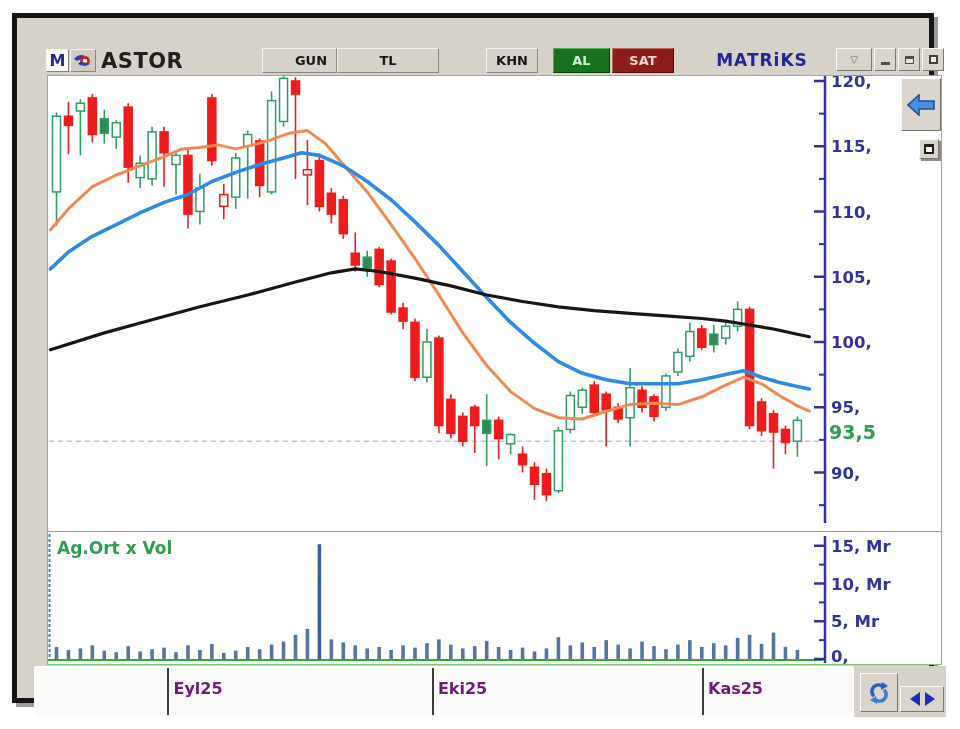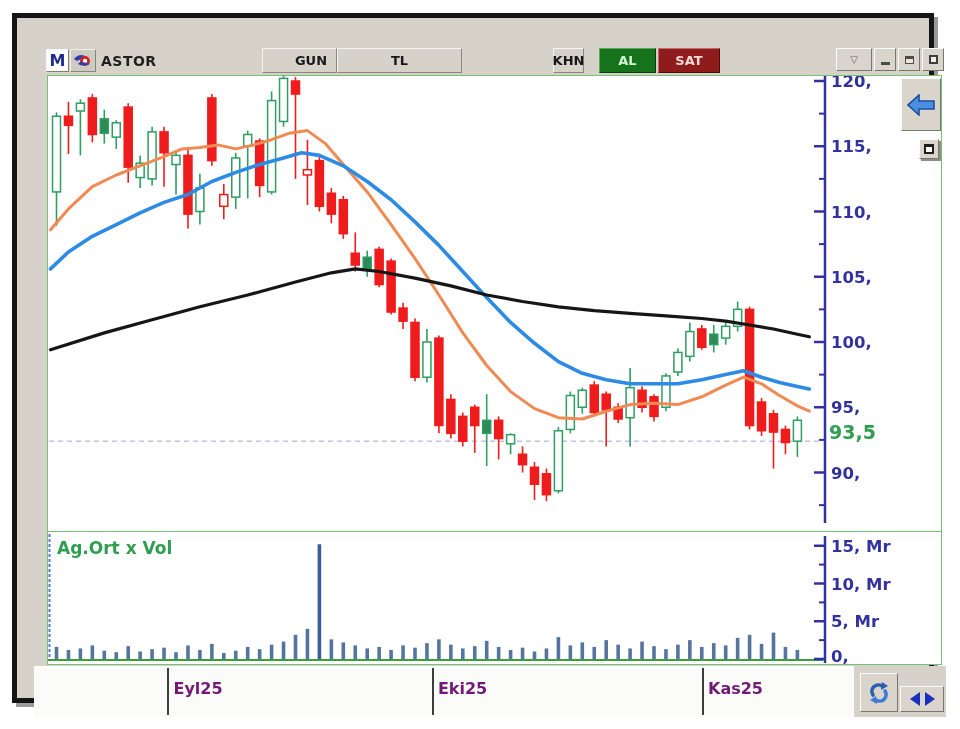--- a/index.html
+++ b/index.html
@@ -10,25 +10,25 @@
            border:5px solid #151515; background:#d6d2ca; box-shadow:4px 4px 0 #9a9a9a; }
 
   
   .titlebar { position:absolute; left:17px; top:29px; width:912px; height:27px; }
   .tb-left { position:absolute; left:12px; top:1px; height:25px; display:flex; align-items:center; }
   .m-tile { width:23px; height:23px; background:#ffffff; border:1px solid;
             border-color:#f8f8f6 #7f7f7a #7f7f7a #f8f8f6; color:#232a8f; font-weight:bold;
             font-size:16px; text-align:center; line-height:21px; }
   .bird-tile { width:26px; height:23px; margin-left:1px; background:#cfcbc3; border:1px solid;
                border-color:#f0efec #86867f #86867f #f0efec; display:flex; align-items:center; justify-content:center; }
-  .symbol { margin-left:5px; font-size:14px; font-weight:bold; color:#20201e; letter-spacing:0.5px; }
+  .symbol { margin-left:5px; font-size:21px; font-weight:bold; color:#20201e; letter-spacing:0.5px; }
   .tb-cells { position:absolute; left:228px; top:1px; height:25px; display:flex; }
   .tcell { height:25px; background:#d6d2ca; border:1px solid; border-color:#f5f4f1 #88877f #88877f #f5f4f1;
            font-size:13px; font-weight:bold; color:#17171a; display:flex; align-items:center; justify-content:center; }
-  .tcell.gun { width:75px;padding-left:23px; } .tcell.tl { width:125px; } .tcell.lin { width:47px;margin-top:37px; } .tcell.khn { width:31px;margin-left:44px; }
+  .tcell.gun { width:75px;padding-left:23px; } .tcell.tl { width:102px; } .tcell.lin { width:47px;margin-top:37px; } .tcell.khn { width:52px; }
   .tcell.al { width:57px; margin-left:15px; background:#14731b; color:#d2f7cf; border-color:#59a95c #0a3c0d #0a3c0d #59a95c; }
   .tcell.sat { width:62px; margin-left:2px; background:#8e1c1c; color:#f7d9d6; border-color:#bd6a62 #4d0d0b #4d0d0b #bd6a62; }
   .brand { position:absolute; left:648px; top:3px; width:160px; text-align:center; font-size:17px;
            font-weight:bold; color:#23259b; letter-spacing:1px; }
   .winbtns { position:absolute; right:2px; top:1px; height:25px; display:flex; gap:2px; }
   .wbtn { height:23px; background:#d9d5cd; border:1px solid; border-color:#fbfbf9 #77766f #77766f #fbfbf9;
           display:flex; align-items:center; justify-content:center; }
   .wbtn.dd { width:36px; color:#6a6a66; font-size:10px; }
   .wbtn.sq { width:22px; }
   .glyph-min { width:9px; height:3px; background:#4c4c48; margin-top:8px; }
@@ -85,20 +85,21 @@
         <div class="symbol">ASTOR</div>
       </div>
       <div class="tb-cells">
         <div class="tcell gun">GUN</div>
         <div class="tcell tl">TL</div>
         <div class="tcell lin">LIN</div>
         <div class="tcell khn">KHN</div>
         <div class="tcell al">AL</div>
         <div class="tcell sat">SAT</div>
       </div>
+      <div class="brand">MATRiKS</div>
       <div class="winbtns">
         <div class="wbtn dd">▽</div>
         <div class="wbtn sq">
             <div class="glyph-min"></div>
           </div>
         <div class="wbtn sq">
             <div class="glyph-rest"></div>
           </div>
         <div class="wbtn sq">
             <div class="glyph-box"></div>

